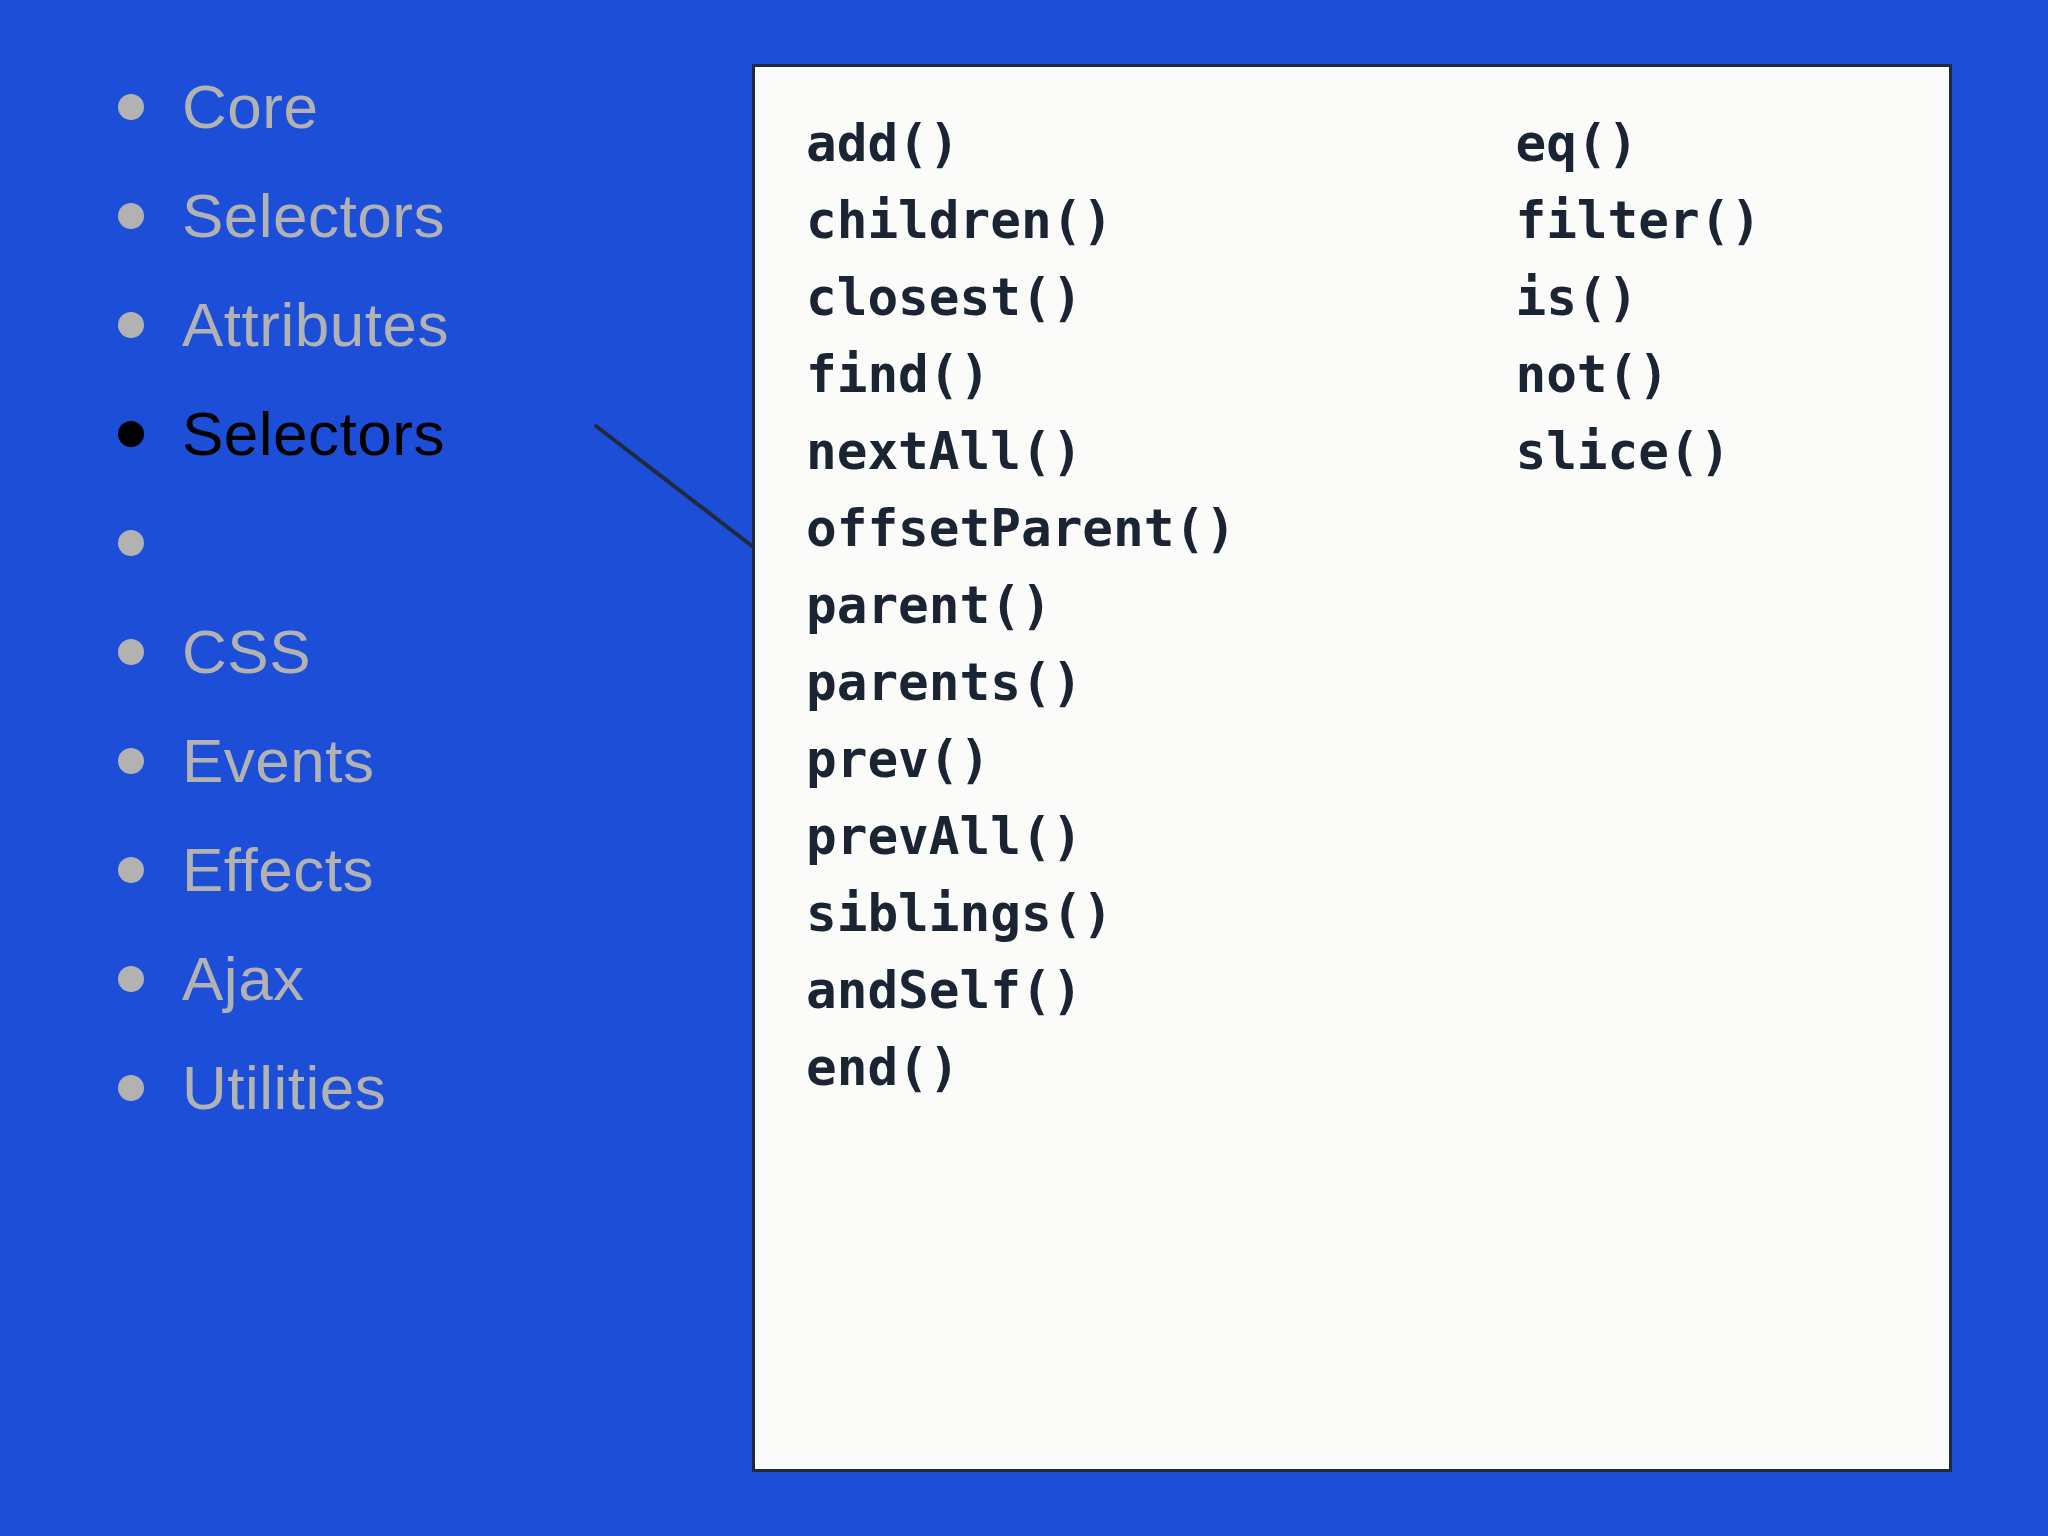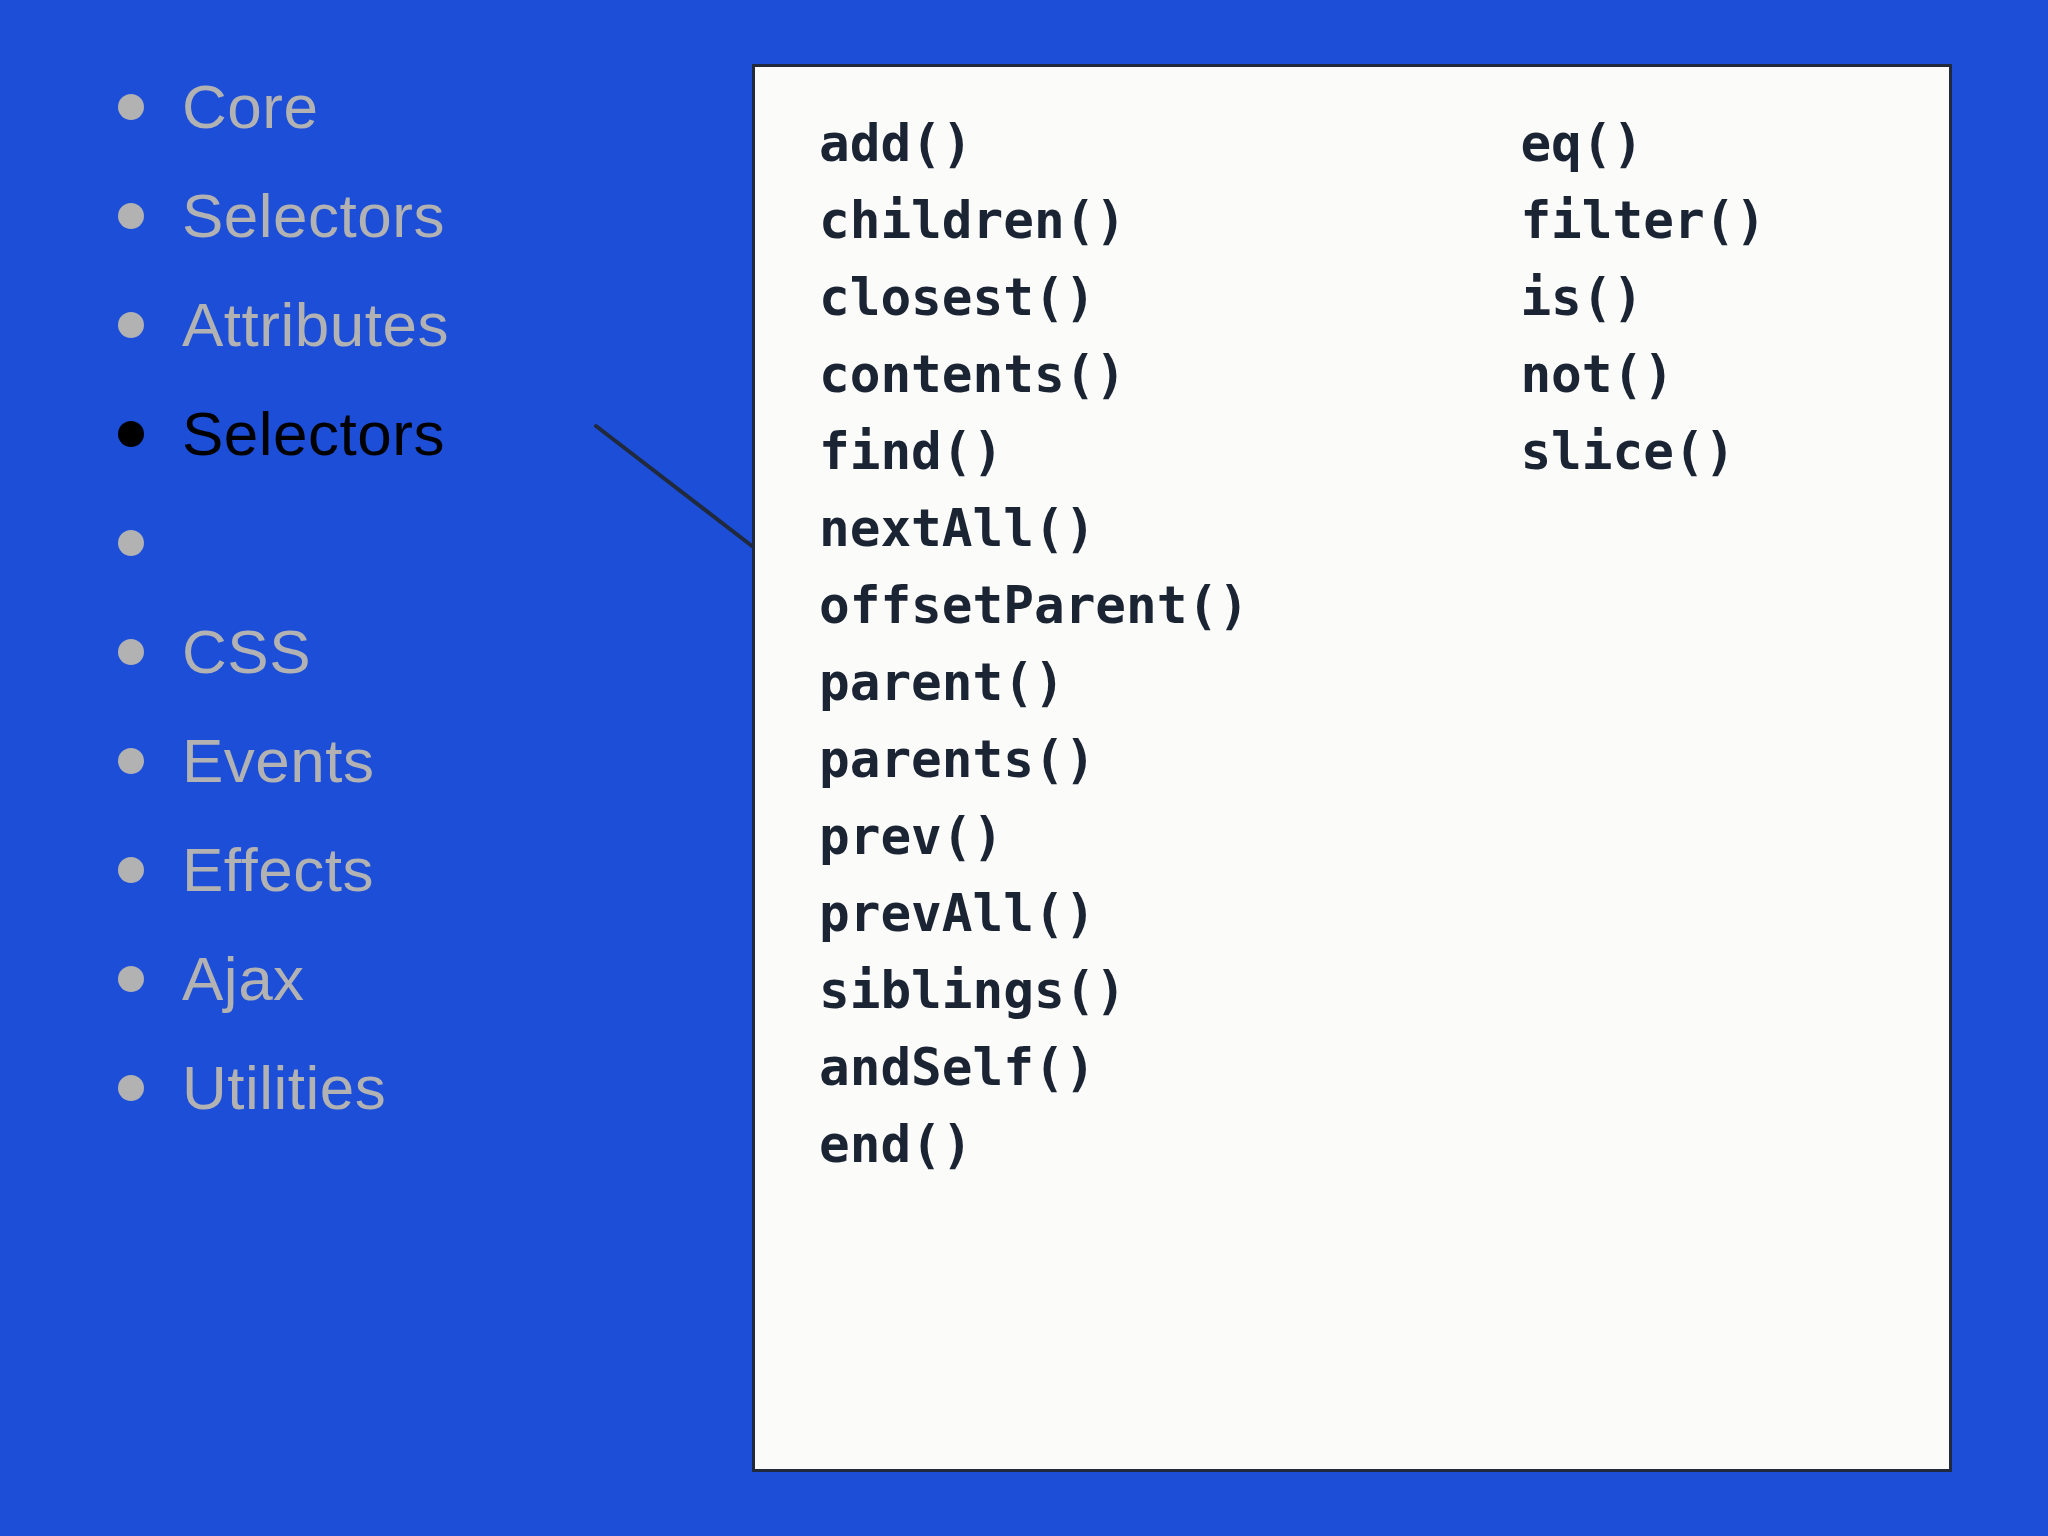--- a/index.html
+++ b/index.html
@@ -70,21 +70,21 @@
     left: 752px;
     top: 64px;
     width: 1200px;
     height: 1408px;
     background: #fbfbfa;
     border: 3px solid #202a3c;
     box-sizing: border-box;
   }
   .api-columns {
     display: flex;
-    padding: 38px 0 0 64px;
+    padding: 38px 0 0 51px;
   }
   .api-col {
     display: flex;
     flex-direction: column;
   }
   .api-col.col-left { width: 720px; }
   .api-col.col-right { width: 440px; }
   .api-entry {
     font-family: "DejaVu Sans Mono", monospace;
     font-weight: bold;
@@ -148,21 +148,20 @@
     <line x1="36" y1="26" x2="192" y2="146" stroke="#202a3c" stroke-width="4" stroke-linecap="round"></line>
   </svg>
 
   <div id="api-panel">
     <div class="api-columns">
 
       <div class="api-col col-left">
         <div class="api-entry">add()</div>
         <div class="api-entry">children()</div>
         <div class="api-entry">closest()</div>
-        <div class="api-entry">contents()</div>
         <div class="api-entry">find()</div>
         <div class="api-entry">nextAll()</div>
         <div class="api-entry">offsetParent()</div>
         <div class="api-entry">parent()</div>
         <div class="api-entry">parents()</div>
         <div class="api-entry">prev()</div>
         <div class="api-entry">prevAll()</div>
         <div class="api-entry">siblings()</div>
         <div class="api-entry spacer"></div>
         <div class="api-entry">andSelf()</div>

